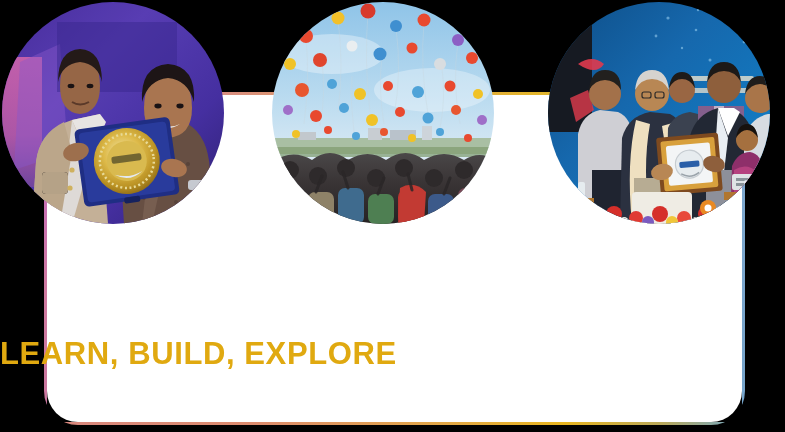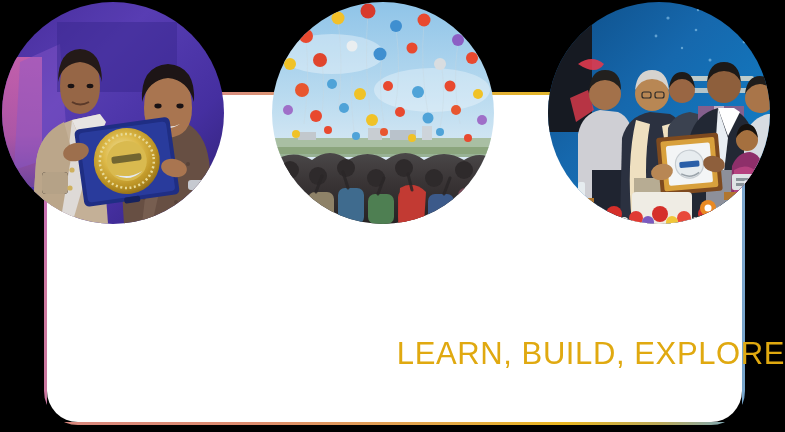--- a/index.html
+++ b/index.html
@@ -20,22 +20,22 @@
       linear-gradient(180deg,#7fa8cf 0%,#7aa6cd 60%,#74a3c9 100%) right/3px 100% no-repeat,
       linear-gradient(90deg,#d8877f 0%,#dc8b6e 30%,#e2a845 58%,#e8b51f 74%,#b9a85a 88%,#6fa9cf 100%) bottom/100% 3px no-repeat,
       linear-gradient(90deg,#d08a8f 0%,#d98e80 26%,#dfa152 50%,#e3b52b 70%,#c9b050 84%,#6fa9cf 100%) top/100% 3px no-repeat;
   }
   .card{
     width:100%;height:100%;background:#ffffff;border-radius:31px;
   }
 
   
   .tagline{
-    position:absolute;left:0;right:0;top:336px;text-align:right;
-    font-size:31px;font-weight:normal;letter-spacing:.6px;
+    position:absolute;left:0;right:0;top:336px;text-align:left;
+    font-size:31px;font-weight:bold;letter-spacing:.6px;
     color:#e0a910;font-family:"Liberation Sans",sans-serif;
   }
 
   
   .circle{position:absolute;border-radius:50%;overflow:hidden;}
   .c1{left:2px;  top:2px;  width:222px;height:222px;}
   .c2{left:272px;top:2px;  width:222px;height:222px;}
   .c3{left:548px;top:2px;  width:222px;height:222px;}
   .circle svg{display:block;width:100%;height:100%;}
 </style>

